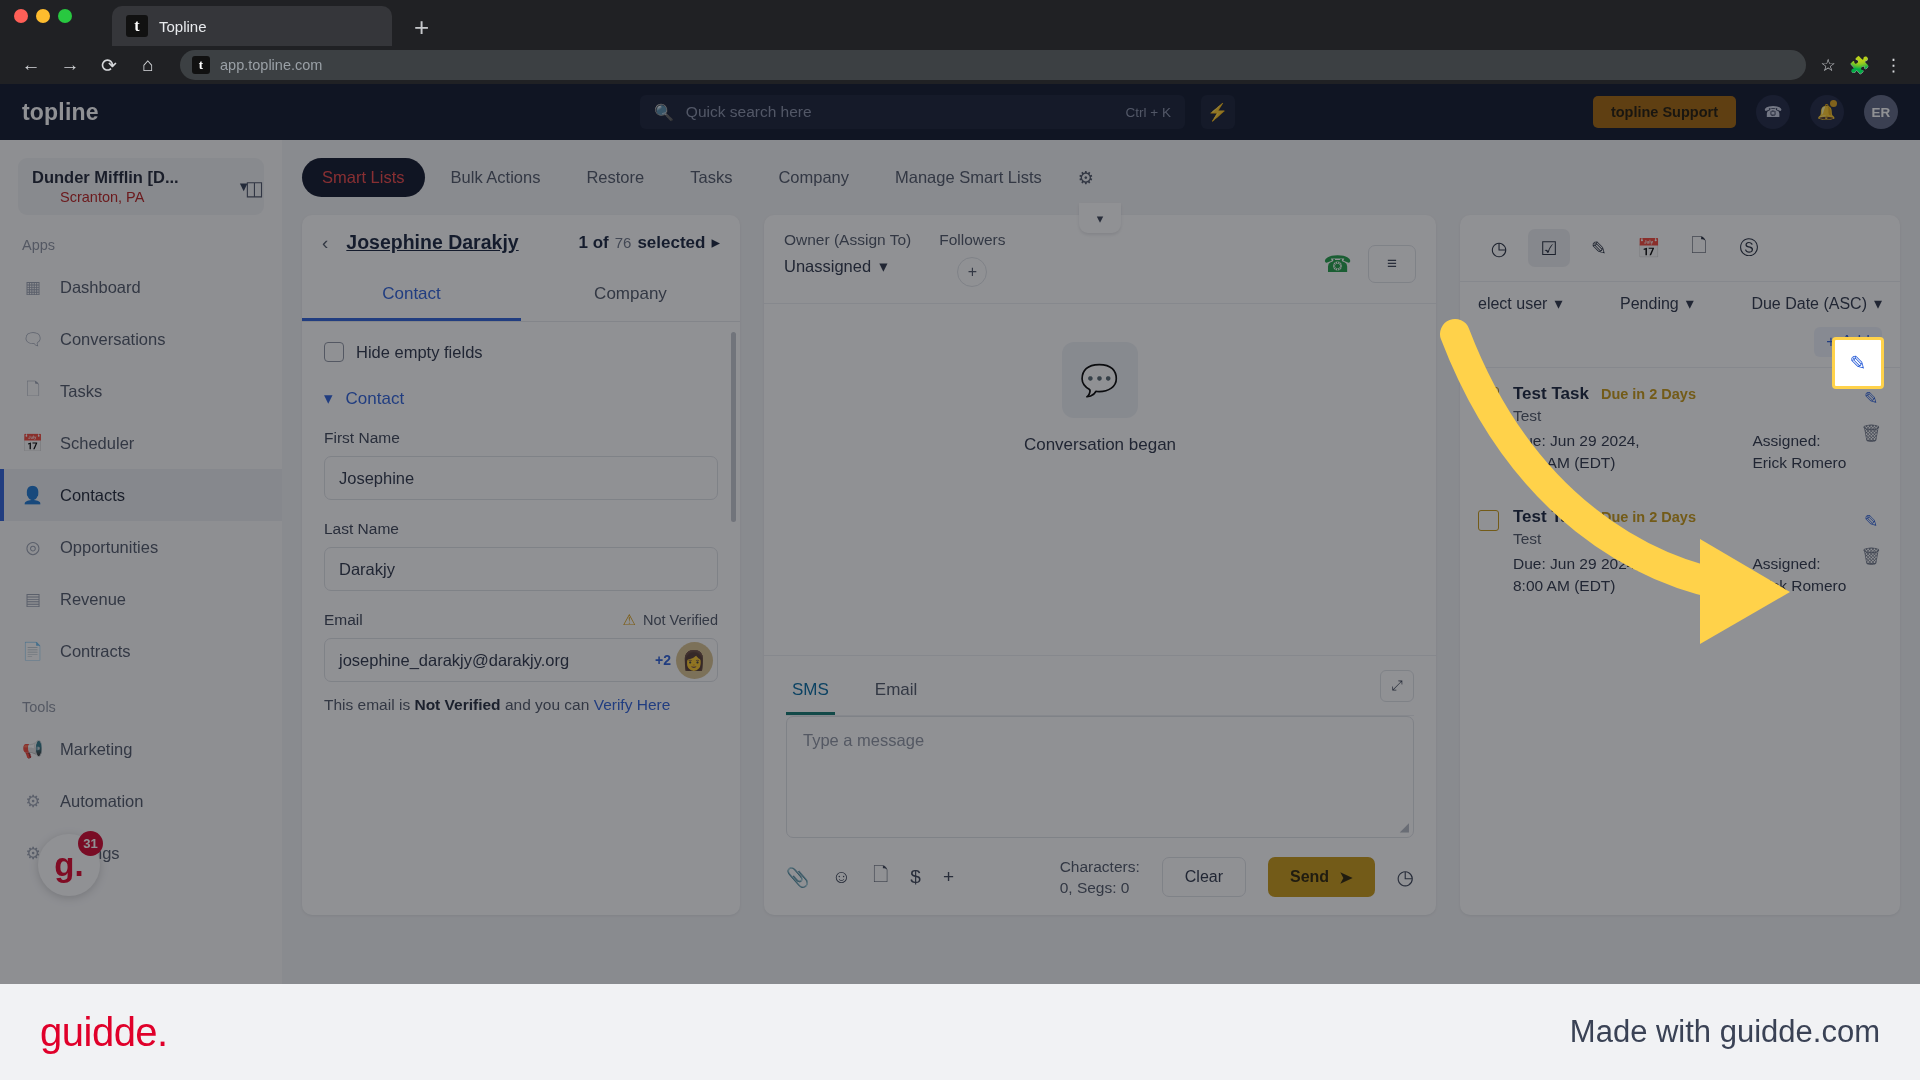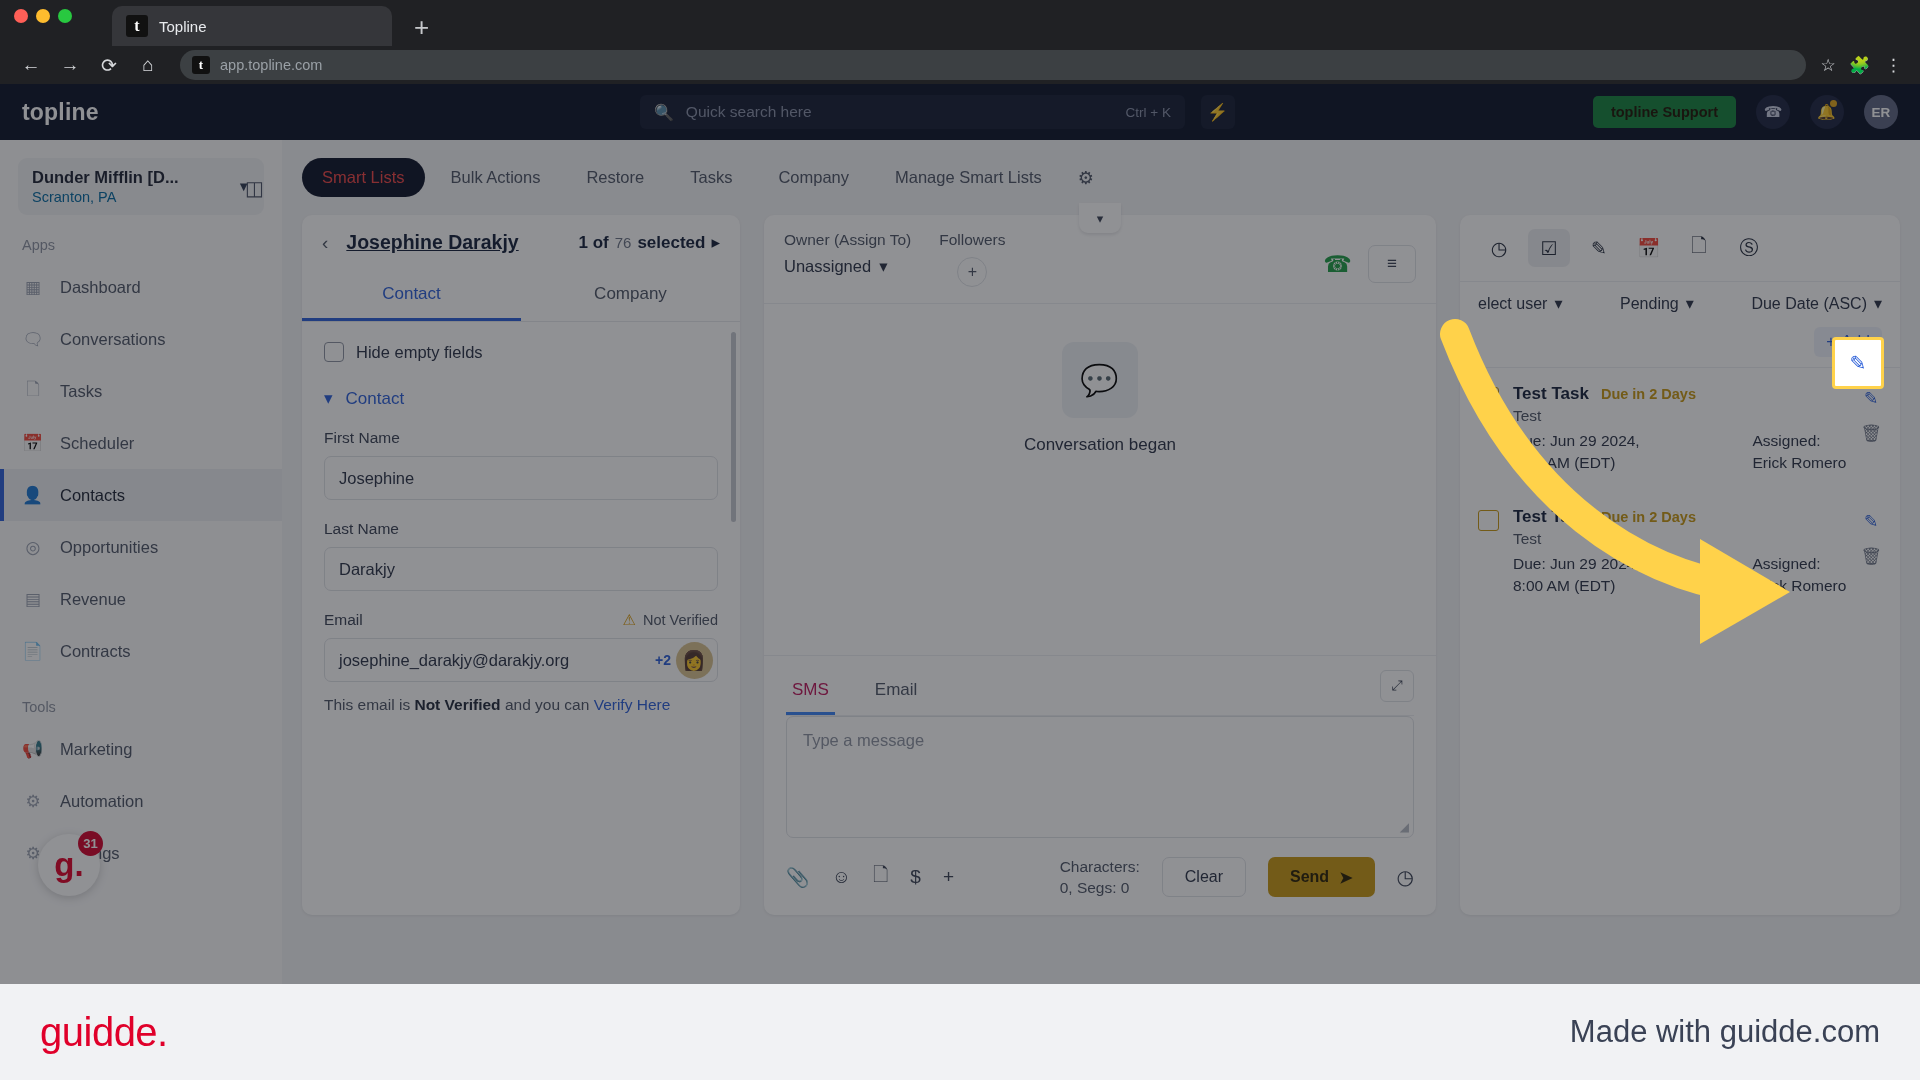--- a/index.html
+++ b/index.html
@@ -64,41 +64,41 @@
   }
   .search .ph { color: #8890a8; font-size: 15.5px; flex: 1; }
   .search .kbd { color: #8890a8; font-size: 13.5px; }
   .bolt {
     width: 34px; height: 34px; border-radius: 6px; background: #141c33;
     display: flex; align-items: center; justify-content: center;
     color: #e0a519; font-size: 17px;
   }
   .topbar-right { display: flex; align-items: center; gap: 20px; }
   .support-btn {
-    background: #15803d; color: #1c1403; font-weight: 700; font-size: 14.5px;
+    background: #a16207; color: #1c1403; font-weight: 700; font-size: 14.5px;
     height: 30px; padding: 16px 18px; border-radius: 5px; display: flex; align-items: center;
   }
   .circ {
     width: 34px; height: 34px; border-radius: 50%; background: #1b2votes;
     background: #1b2340; display: flex; align-items: center; justify-content: center;
     color: #c8cde0; font-size: 15px; position: relative;
   }
   .circ.avatar { background: #5c6480; color: #fff; font-size: 13.5px; font-weight: 700; }
   .notif-dot { position: absolute; top: 5px; right: 7px; width: 7px; height: 7px; border-radius: 50%; background: #e0a519;}
 
   .body-area { display: flex; height: 844px; }
 
   
   .sidebar { width: 282px; background: #fbfbfc; padding-top: 18px; position: relative; flex: none; }
   .orgbox {
     margin: 0 18px; background: #f0f1f3; border-radius: 9px; padding: 10px 14px;
     display: flex; align-items: center; justify-content: space-between;
   }
   .orgname { font-size: 16.5px; font-weight: 700; color: #1b2233; }
-  .orgsub { font-size: 14.5px; color: #0369a1; margin-top: 2px;}
+  .orgsub { font-size: 14.5px; color: #b91c1c; margin-top: 2px; margin-left: 28px;}
   .chev { color: #2f3a52; font-size: 13px; }
   .panel-toggle { position: absolute; right: 18px; top: 36px; color: #4a5266; font-size: 20px;}
   .section-label { font-size: 14.5px; color: #8d93a1; padding: 22px 0 8px 22px; }
   .navitem {
     display: flex; align-items: center; gap: 16px; height: 52px; padding-left: 22px;
     font-size: 16.5px; color: #4d5566; position: relative; cursor: pointer;
   }
   .navitem .ico { width: 22px; text-align: center; font-size: 17px; color: #9aa1b0; flex: none;}
   .navitem.active { background: #eceef1; color: #1b2233; }
   .navitem.active::before {
@@ -190,21 +190,21 @@
   .conv-body { flex: 1; border-top: 1px solid #eceef1; margin-top: 16px; display: flex; flex-direction: column; align-items: center; padding-top: 38px;}
   .conv-bubble {
     width: 76px; height: 76px; border-radius: 12px; background: #eef1f6;
     display: flex; align-items: center; justify-content: center; color: #2b5fd9; font-size: 31px;
   }
   .conv-began { margin-top: 17px; font-size: 17px; color: #2b3347; }
 
   .composer { border-top: 1px solid #eceef1; padding: 14px 22px 16px 22px;}
   .comp-tabs { display: flex; gap: 34px; border-bottom: 1px solid #eceef1; position: relative;}
   .comp-tab { padding: 10px 6px 12px 6px; font-size: 17px; color: #4d5566;}
-  .comp-tab.active { color: #be185d; border-bottom: 3px solid #3b82f6;}
+  .comp-tab.active { color: #0369a1; border-bottom: 3px solid #0f766e;}
   .expandbtn { margin-left: auto; width: 34px; height: 32px; border: 1px solid #dfe2e7; border-radius: 6px; display: flex; align-items: center; justify-content: center; color: #3a4255; font-size: 14px; margin-bottom: 6px;}
   .msgbox {
     height: 122px; border: 1px solid #dfe2e7; border-radius: 7px;
     padding: 14px 16px; font-size: 16.5px; color: #8d93a1; position: relative;
   }
   .resize-handle { position: absolute; right: 4px; bottom: 3px; color: #b5bac4; font-size: 12px;}
   .comp-foot { display: flex; align-items: center; gap: 22px; margin-top: 18px;}
   .comp-ico { color: #3a4255; font-size: 19px; }
   .chars { margin-left: auto; font-size: 15.5px; color: #4d5566; line-height: 1.4; text-align: left;}
   .clearbtn { height: 40px; padding: 0 22px; border: 1px solid #dfe2e7; border-radius: 7px; display: flex; align-items: center; font-size: 16px; color: #2b3347;}

